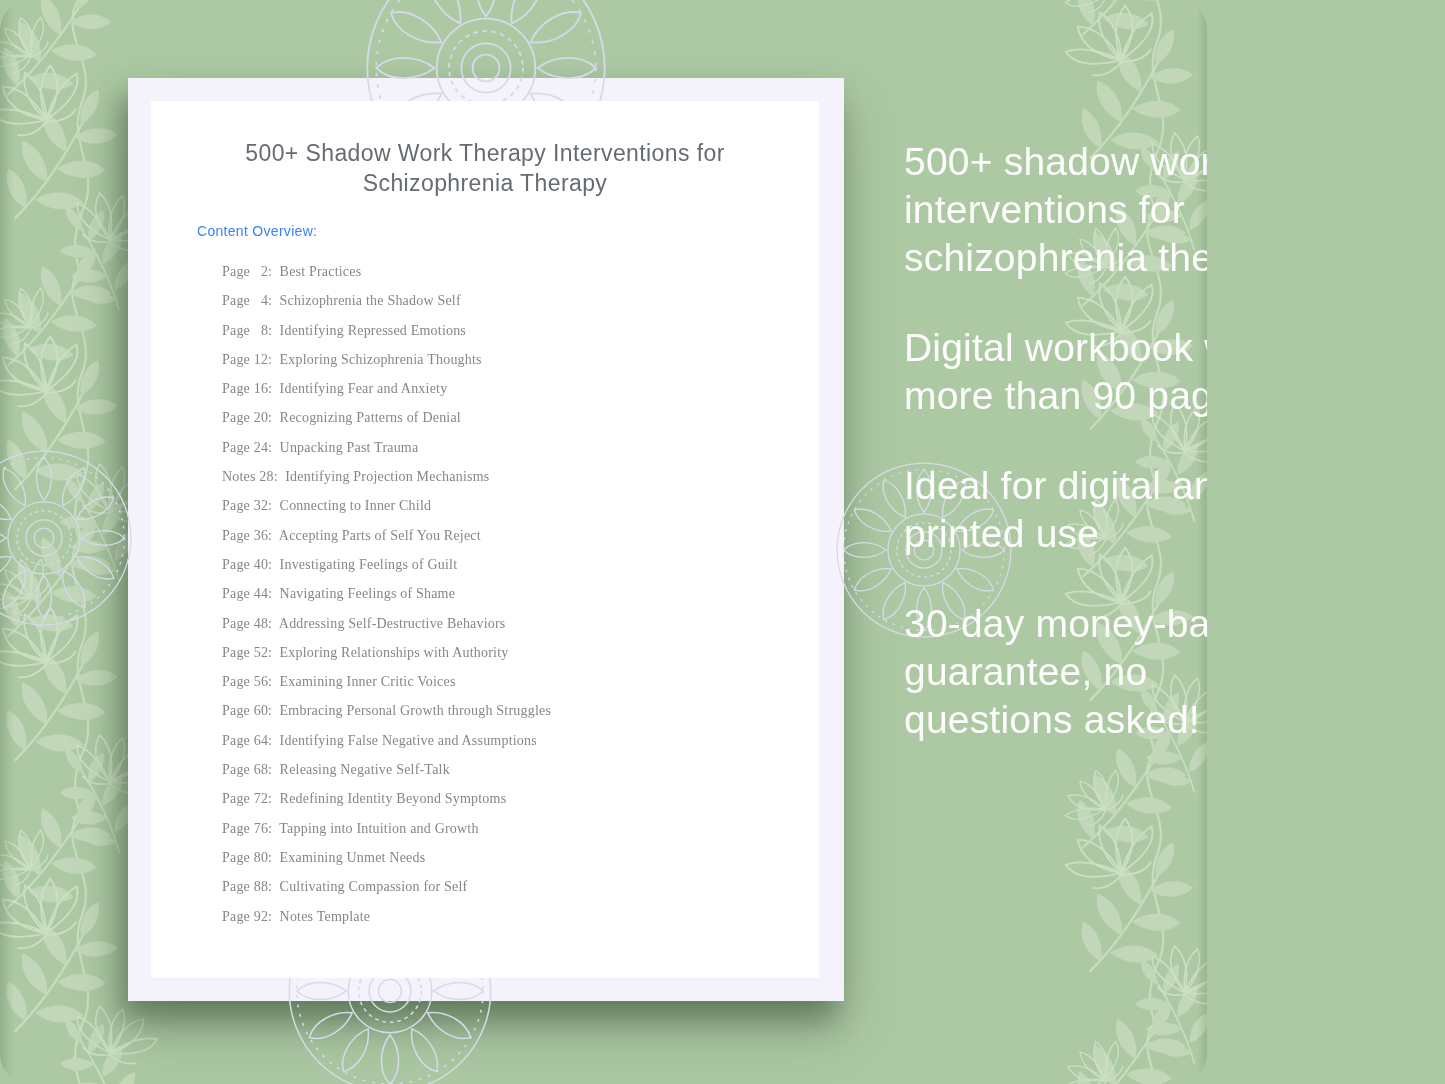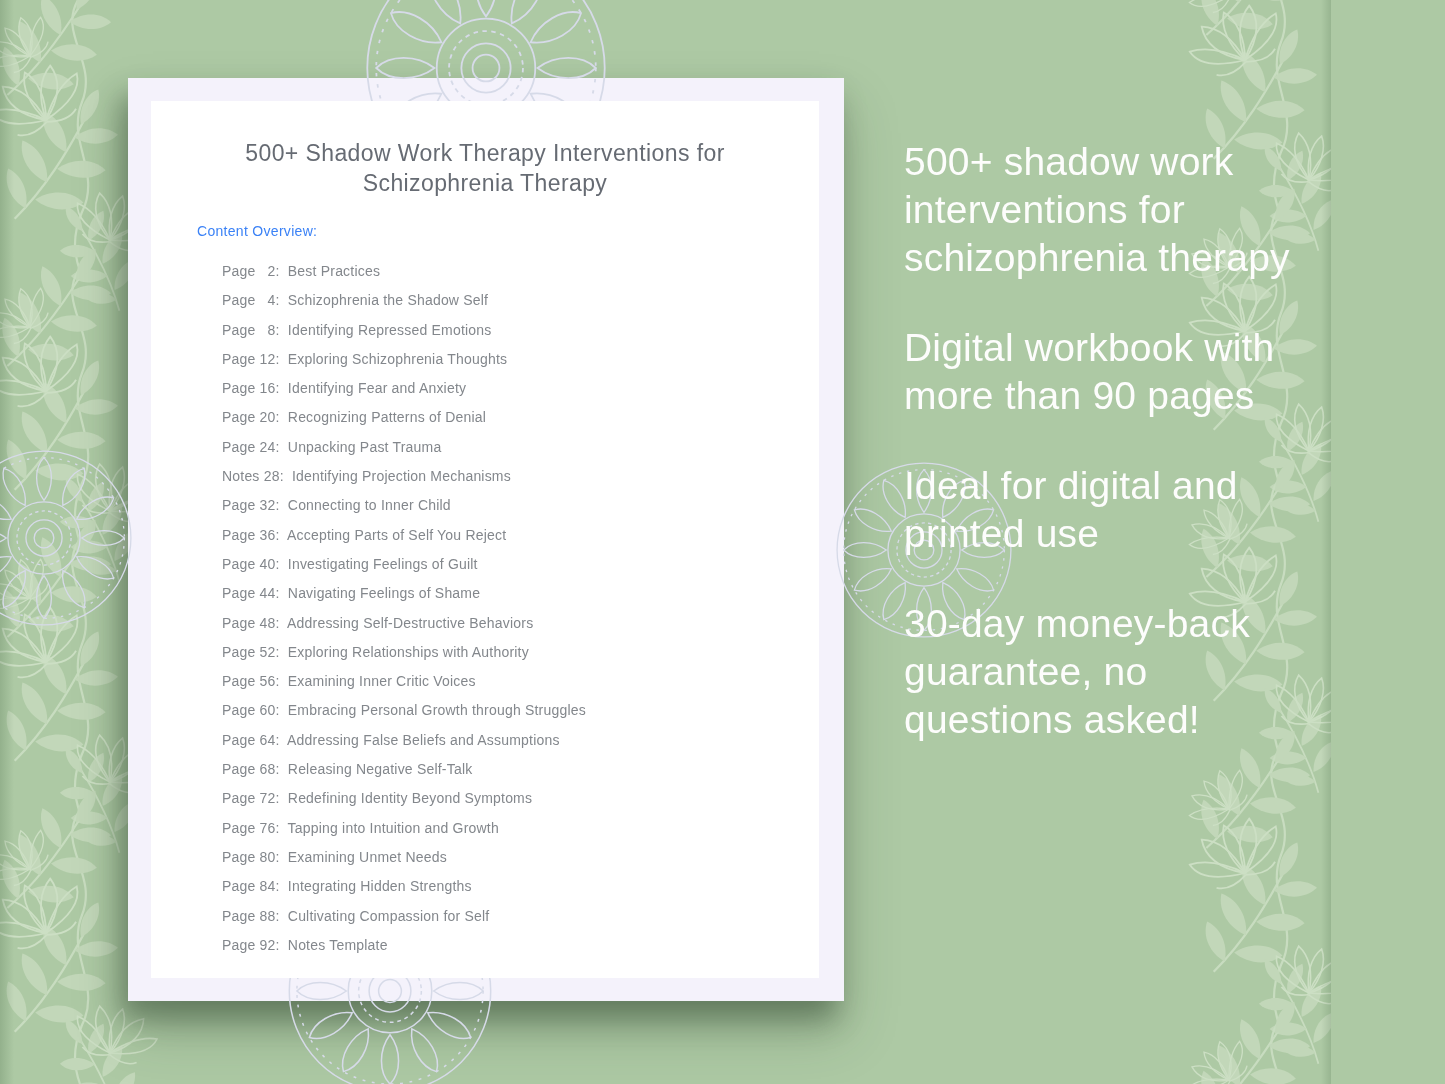--- a/index.html
+++ b/index.html
@@ -1,21 +1,21 @@
 <!DOCTYPE html>
 <html><head>
 <meta charset="utf-8">
 <style>
   html,body{margin:0;padding:0;}
   body{
     width:1445px;height:1084px;overflow:hidden;
     font-family:"Liberation Sans",sans-serif;
     background:#adc9a4;
   }
-  .stage{position:relative;width:1331px;height:1084px;background:#adc9a4;overflow:hidden;}
+  .stage{position:relative;width:1207px;height:1084px;background:#adc9a4;overflow:hidden;border-radius:30px;}
 
   
   .edge{position:absolute;top:0;bottom:0;pointer-events:none;}
   .edge-left{left:0;width:14px;background:linear-gradient(to right,rgba(55,90,55,.22),rgba(55,90,55,0));}
   .edge-right{right:0;width:10px;background:linear-gradient(to left,rgba(55,90,55,.18),rgba(55,90,55,0));}
 
   
   .floral{position:absolute;top:0;height:1084px;}
   .floral-left{left:-6px;}
   .floral-right{right:-26px;}
@@ -35,21 +35,21 @@
     margin:0;padding-top:37px;
     font-size:23px;line-height:30px;font-weight:400;
     letter-spacing:.4px;color:#666b73;text-align:center;
     white-space:pre-line;
   }
   .overview{
     margin:21px 0 0 46px;
     font-size:14px;line-height:24px;font-weight:400;
     letter-spacing:.3px;color:#3b82f6;
   }
-  .toc{margin:14px 0 0 71px;}
+  .toc{margin:14px 0 0 71px;font-family:Liberation Serif, serif;}
   .toc-row{
     white-space:pre;font-size:14px;line-height:29.3px;
     letter-spacing:.2px;color:#83878c;
   }
 
   
   .marketing{position:absolute;left:904px;top:138px;width:460px;}
   .bullet{
     margin:0 0 42px 0;
     font-size:39px;line-height:48px;font-weight:400;
@@ -165,26 +165,25 @@
           <div class="toc-row">Page 24:  Unpacking Past Trauma</div>
           <div class="toc-row">Notes 28:  Identifying Projection Mechanisms</div>
           <div class="toc-row">Page 32:  Connecting to Inner Child</div>
           <div class="toc-row">Page 36:  Accepting Parts of Self You Reject</div>
           <div class="toc-row">Page 40:  Investigating Feelings of Guilt</div>
           <div class="toc-row">Page 44:  Navigating Feelings of Shame</div>
           <div class="toc-row">Page 48:  Addressing Self-Destructive Behaviors</div>
           <div class="toc-row">Page 52:  Exploring Relationships with Authority</div>
           <div class="toc-row">Page 56:  Examining Inner Critic Voices</div>
           <div class="toc-row">Page 60:  Embracing Personal Growth through Struggles</div>
-          <div class="toc-row">Page 64:  Addressing False Beliefs and Assumptions</div>
+          <div class="toc-row">Page 64:  Identifying False Negative and Assumptions</div>
           <div class="toc-row">Page 68:  Releasing Negative Self-Talk</div>
           <div class="toc-row">Page 72:  Redefining Identity Beyond Symptoms</div>
           <div class="toc-row">Page 76:  Tapping into Intuition and Growth</div>
           <div class="toc-row">Page 80:  Examining Unmet Needs</div>
-          <div class="toc-row">Page 84:  Integrating Hidden Strengths</div>
           <div class="toc-row">Page 88:  Cultivating Compassion for Self</div>
           <div class="toc-row">Page 92:  Notes Template</div>
         </div>
     </div>
   </div>
 
   <div class="marketing">
       <p class="bullet">500+ shadow work
 interventions for
 schizophrenia therapy</p>

